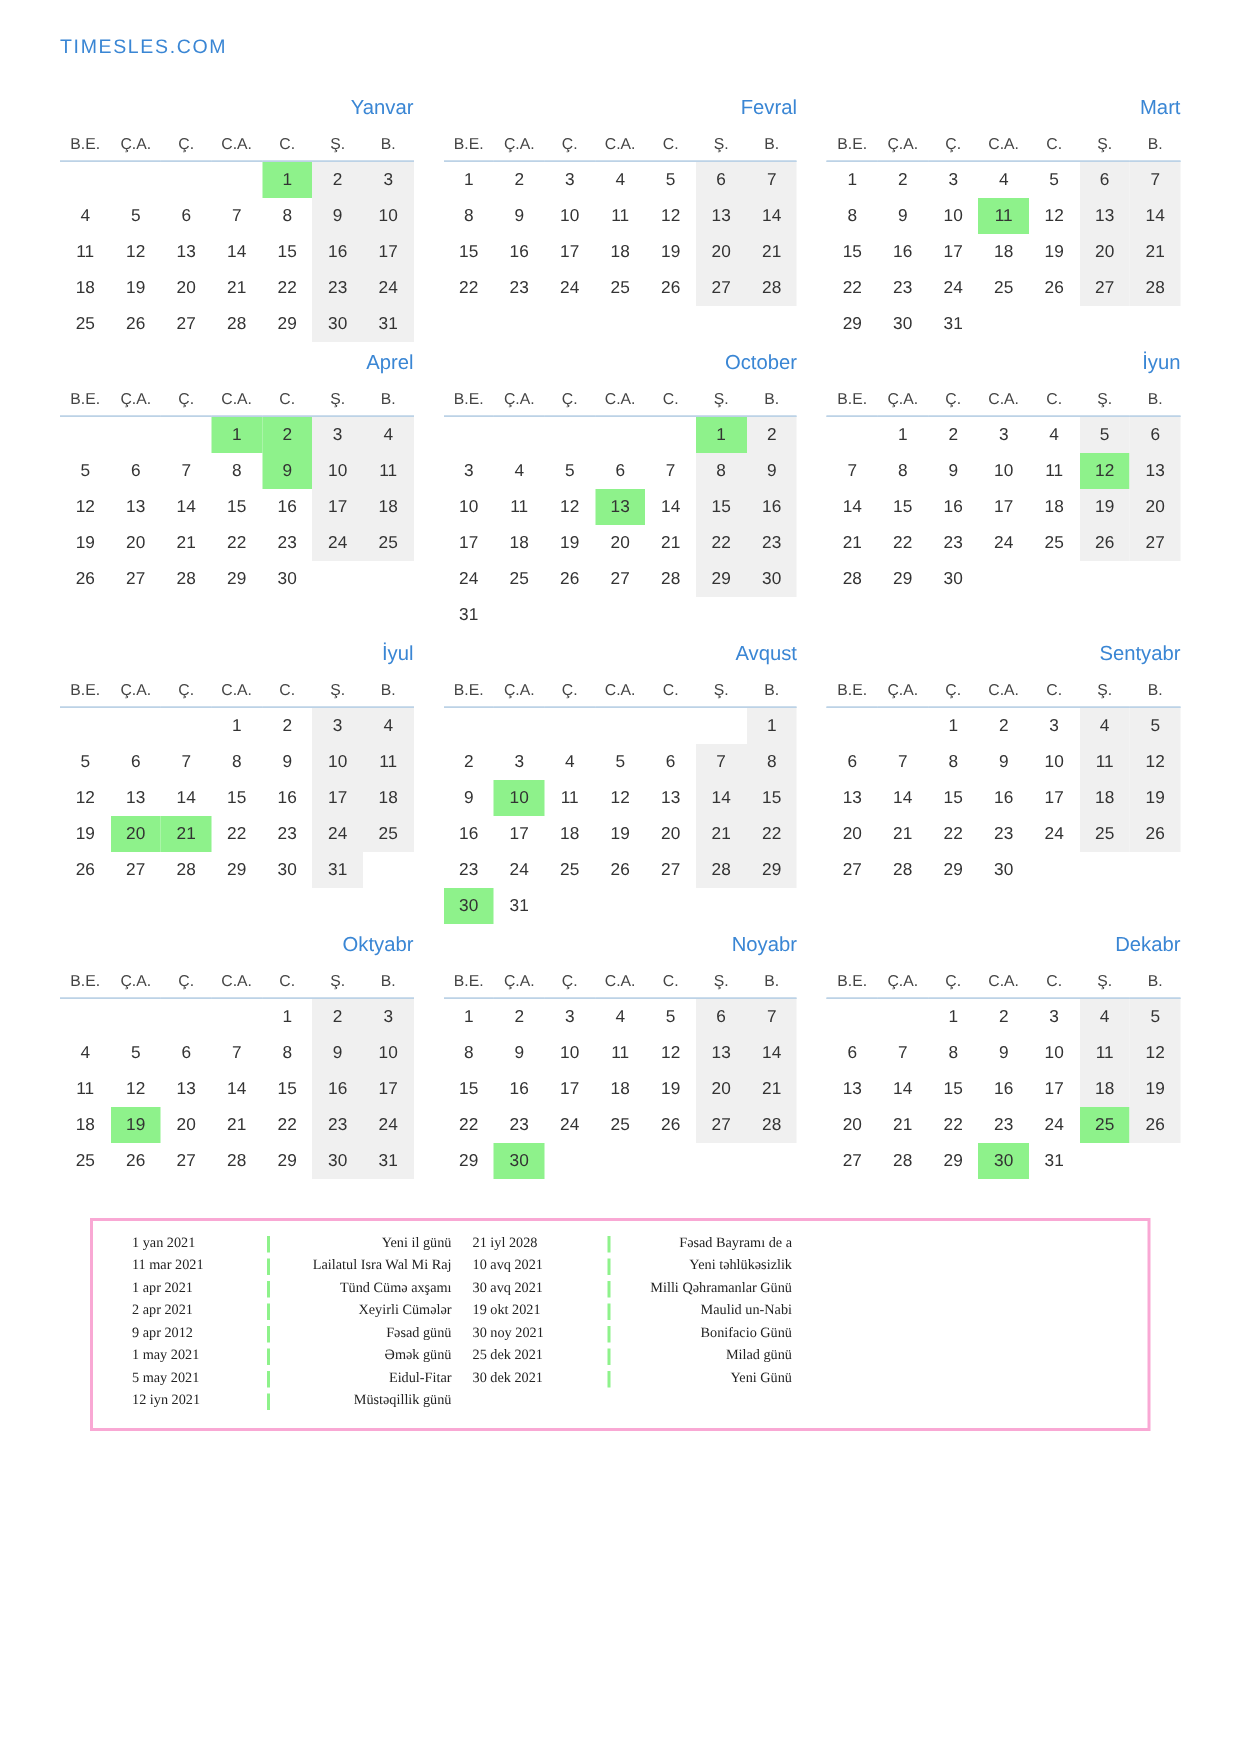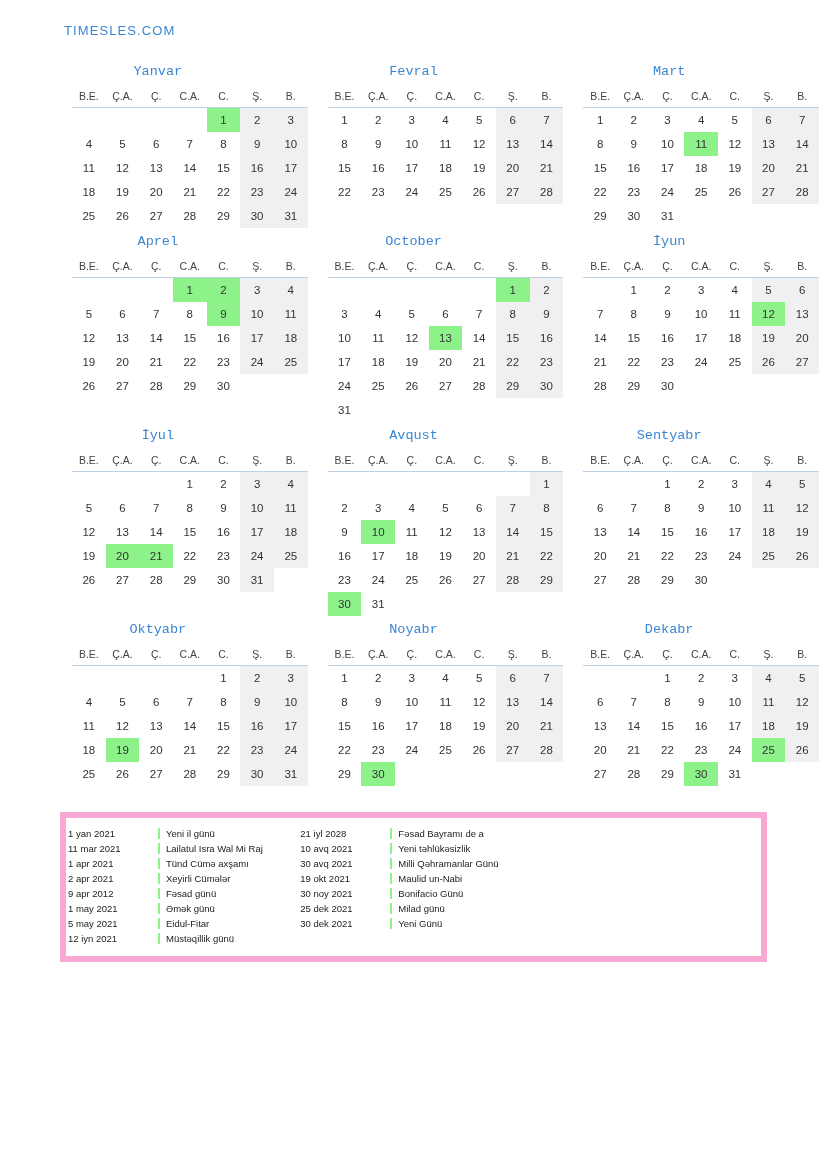--- a/index.html
+++ b/index.html
@@ -7,53 +7,53 @@
   body {
     width: 827px; height: 1169px;
     background: #ffffff;
     font-family: "Liberation Sans", sans-serif;
     color: #333333;
     position: relative;
   }
   .page { padding: 18px 40px 0 40px; }
   .header { display:flex; align-items:flex-start; justify-content:space-between; margin-bottom: 26px; }
   .title { font-size: 19px; color:#333; font-weight: normal; letter-spacing: 0.2px; }
-  .brand { font-size: 13px; color:#3a86d4; letter-spacing: 1.1px; padding-top: 5px; margin-left: 24px; }
+  .brand { font-size: 13px; color:#3a86d4; letter-spacing: 1.1px; padding-top: 5px; }
 
   .grid { display:grid; grid-template-columns: repeat(3, 1fr); column-gap: 20px; row-gap: 0px; }
   .month { padding-bottom: 6px; }
-  .month-name { text-align:center; color:#3a86d4; font-size: 13.5px; margin-bottom: 9px; font-family: Liberation Mono, monospace; }
-  table.cal { width: 100%; border-collapse: collapse; table-layout: fixed; margin-left: 32px; }
+  .month-name { text-align:right; color:#3a86d4; font-size: 13.5px; margin-bottom: 9px; }
+  table.cal { width: 100%; border-collapse: collapse; table-layout: fixed; }
   table.cal th {
     font-size: 10.5px; font-weight: normal; color:#444;
     padding: 2px 0 5px 0; text-align: center;
     border-bottom: 1px solid #bcd2e6;
   }
   table.cal td {
     font-size: 11.5px; text-align:center; height: 24px; color:#333; padding:0;
   }
   table.cal td .cell {
     display:flex; align-items:center; justify-content:center;
     height: 24px; width: 100%;
   }
   td.we .cell { background: #f0f0f0; }
   td.hol .cell { background: #8ef28b; }
   td.empty .cell { background: transparent; }
 
   .legend {
     margin: 20px 20px 0 20px;
-    border: 6px solid #f9a8d4;
-    padding: 8px 10px 10px 2px;
-    display: grid; grid-template-columns: repeat(3, 1fr); column-gap: 14px;
+    border: 2px solid #f9a8d4;
+    padding: 8px 10px 10px 26px;
+    display: grid; grid-template-columns: repeat(3, 1fr); column-gap: 14px; font-family: Liberation Serif, serif;
   }
   .legend-col { display: block; }
   .legend-row { display: flex; align-items: center; font-size: 9.5px; line-height: 15px; color:#222; }
   .legend-date { width: 88px; flex: 0 0 88px; }
   .legend-bar { width: 2px; height: 11px; background: #8ef28b; margin: 0 6px 0 2px; flex: 0 0 2px; }
-  .legend-label { flex: 1 1 auto; }
+  .legend-label { flex: 1 1 auto; text-align: right; }
 </style>
 </head>
 <body>
 
 <div class="page">
 
   <div class="header">
     <div class="brand">TIMESLES.COM</div>
   </div>
 

